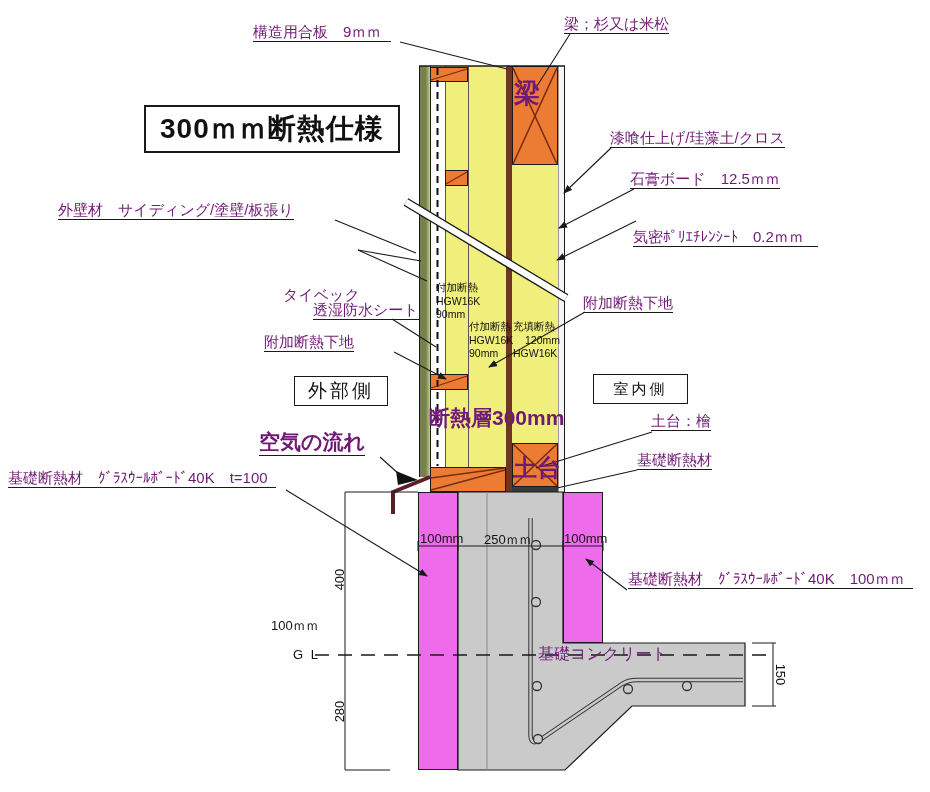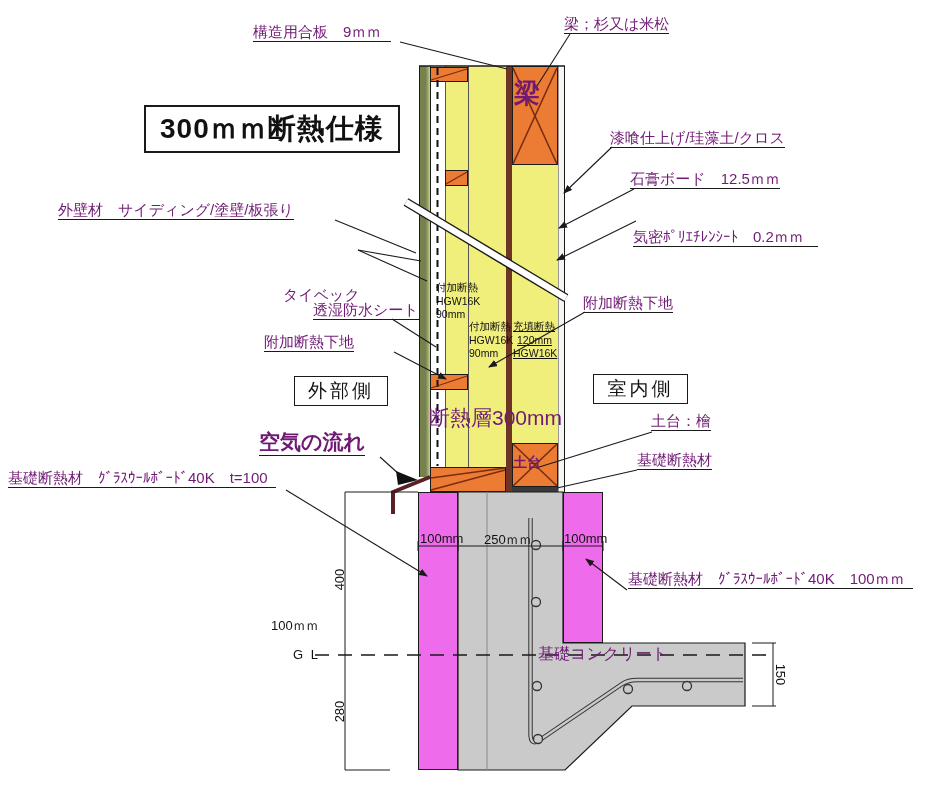--- a/index.html
+++ b/index.html
@@ -180,27 +180,27 @@
     <span class="ul">透湿防水シート</span></div>
 
   <div class="lbl" style="left:264px;top:333px;">
     <span class="ul">附加断熱下地</span></div>
 
   <div class="boxed" style="left:294px;top:376px;width:92px;height:28px;">
     <span style="font-size:19px;letter-spacing:3px;">外部側</span>
     </div>
 
   <div class="boxed" style="left:593px;top:374px;width:93px;height:28px;">
-    <span style="font-size:19px;letter-spacing:3px;">室内側</span>
+    <span style="font-size:15px;letter-spacing:3px;">室内側</span>
     </div>
 
   <div class="lbl" style="left:583px;top:294px;">
     <span class="ul">附加断熱下地</span></div>
 
-  <div class="lbl" style="left:429px;top:406px;font-size:21px;font-weight:normal;z-index:26;">
+  <div class="lbl" style="left:429px;top:406px;font-size:21px;font-weight:bold;z-index:26;">
     <span>断熱層300mm</span></div>
 
   <div class="lbl" style="left:259px;top:430px;font-size:21px;font-weight:bold;">
     <span class="ul">空気の流れ</span></div>
 
   <div class="lbl" style="left:651px;top:412px;">
     <span class="ul">土台：檜</span></div>
 
   <div class="lbl" style="left:637px;top:451px;">
     <span class="ul">基礎断熱材</span></div>
@@ -208,35 +208,35 @@
   <div class="lbl" style="left:8px;top:469px;">
     <span class="ul" style="padding-right:8px;text-align:center;">基礎断熱材　ｸﾞﾗｽｳｰﾙﾎﾞｰﾄﾞ40K　t=100</span></div>
 
   <div class="lbl" style="left:628px;top:570px;">
     <span class="ul" style="padding-right:8px;">基礎断熱材　ｸﾞﾗｽｳｰﾙﾎﾞｰﾄﾞ40K　100ｍｍ</span></div>
 
   <div class="lbl" style="left:538px;top:645px;font-size:16px;z-index:22;">
     <span>基礎コンクリート</span></div>
 
   <div class="lbl" style="left:514px;top:79px;font-size:26px;font-weight:bold;z-index:26;"><span>梁</span></div>
-  <div class="lbl" style="left:513px;top:454px;font-size:14px;font-weight:bold;z-index:26;"><span>土台</span></div>
+  <div class="lbl" style="left:513px;top:454px;font-size:24px;font-weight:bold;z-index:26;"><span>土台</span></div>
 
   <div class="coltext" style="left:436px;top:281px;">
     <div>付加断熱</div>
     <div>HGW16K</div>
     <div>90mm</div>
   </div>
   <div class="coltext" style="left:469px;top:320px;">
     <div>付加断熱</div>
     <div>HGW16K</div>
     <div>90mm</div>
   </div>
-  <div class="coltext" style="left:513px;top:320px;text-decoration:underline;">
+  <div class="coltext" style="left:513px;top:320px;">
     <div>充填断熱</div>
-    <div style="padding-left:4px;">120mm</div>
+    <div style="padding-left:12px;">120mm</div>
     <div>HGW16K</div>
   </div>
 
   <div class="dim" style="left:420px;top:531px;">
     <span>100mm</span></div>
   <div class="dim" style="left:484px;top:531px;">
     <span>250ｍｍ</span></div>
   <div class="dim" style="left:564px;top:531px;">
     <span>100mm</span></div>
 

